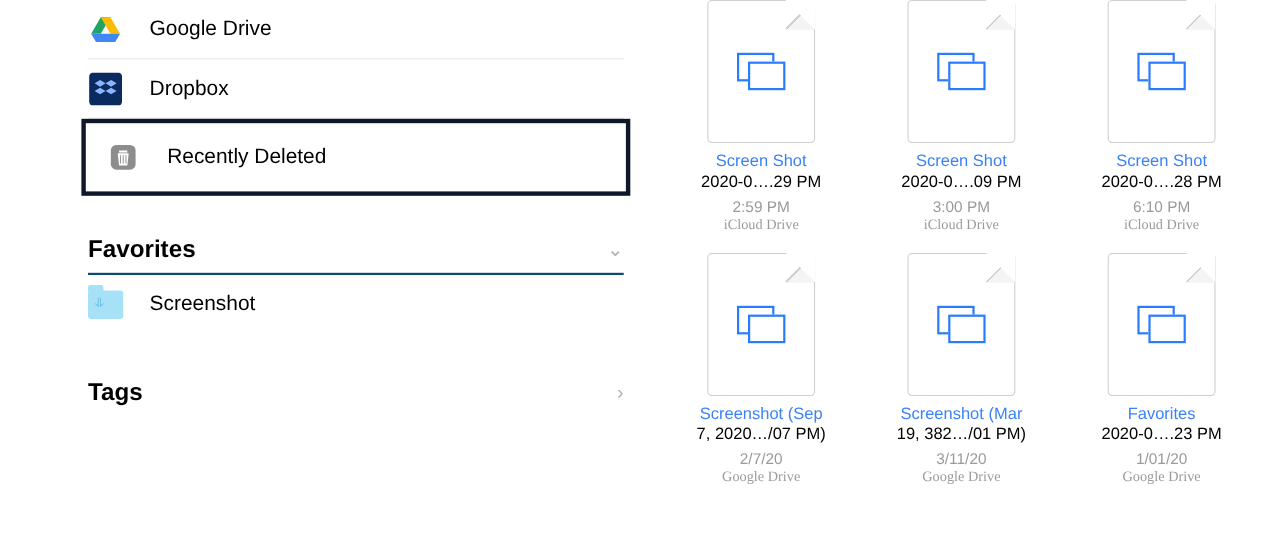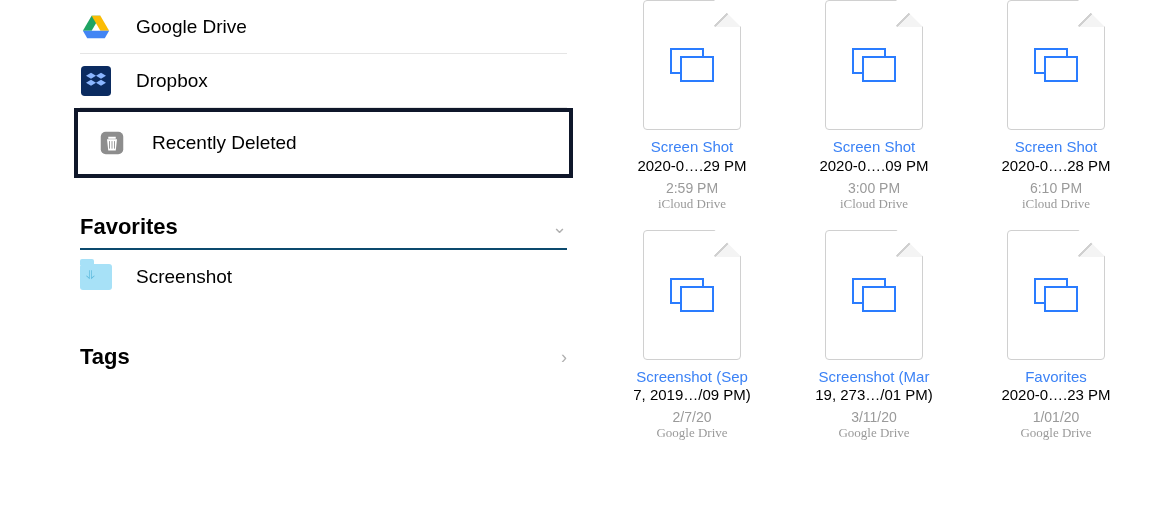--- a/index.html
+++ b/index.html
@@ -134,33 +134,33 @@
       </div>
 
       <div class="file">
         <div class="thumb">
             <div class="stack">
               <div class="r1"></div>
               <div class="r2"></div>
             </div>
           </div>
         <div class="fname">Screenshot (Sep</div>
-        <div class="fname2">7, 2019…/09 PM)</div>
+        <div class="fname2">7, 2020…/07 PM)</div>
         <div class="ftime">2/7/20</div>
         <div class="floc">Google Drive</div>
       </div>
       <div class="file">
         <div class="thumb">
             <div class="stack">
               <div class="r1"></div>
               <div class="r2"></div>
             </div>
           </div>
         <div class="fname">Screenshot (Mar</div>
-        <div class="fname2">19, 273…/01 PM)</div>
+        <div class="fname2">19, 382…/01 PM)</div>
         <div class="ftime">3/11/20</div>
         <div class="floc">Google Drive</div>
       </div>
       <div class="file">
         <div class="thumb">
             <div class="stack">
               <div class="r1"></div>
               <div class="r2"></div>
             </div>
           </div>

